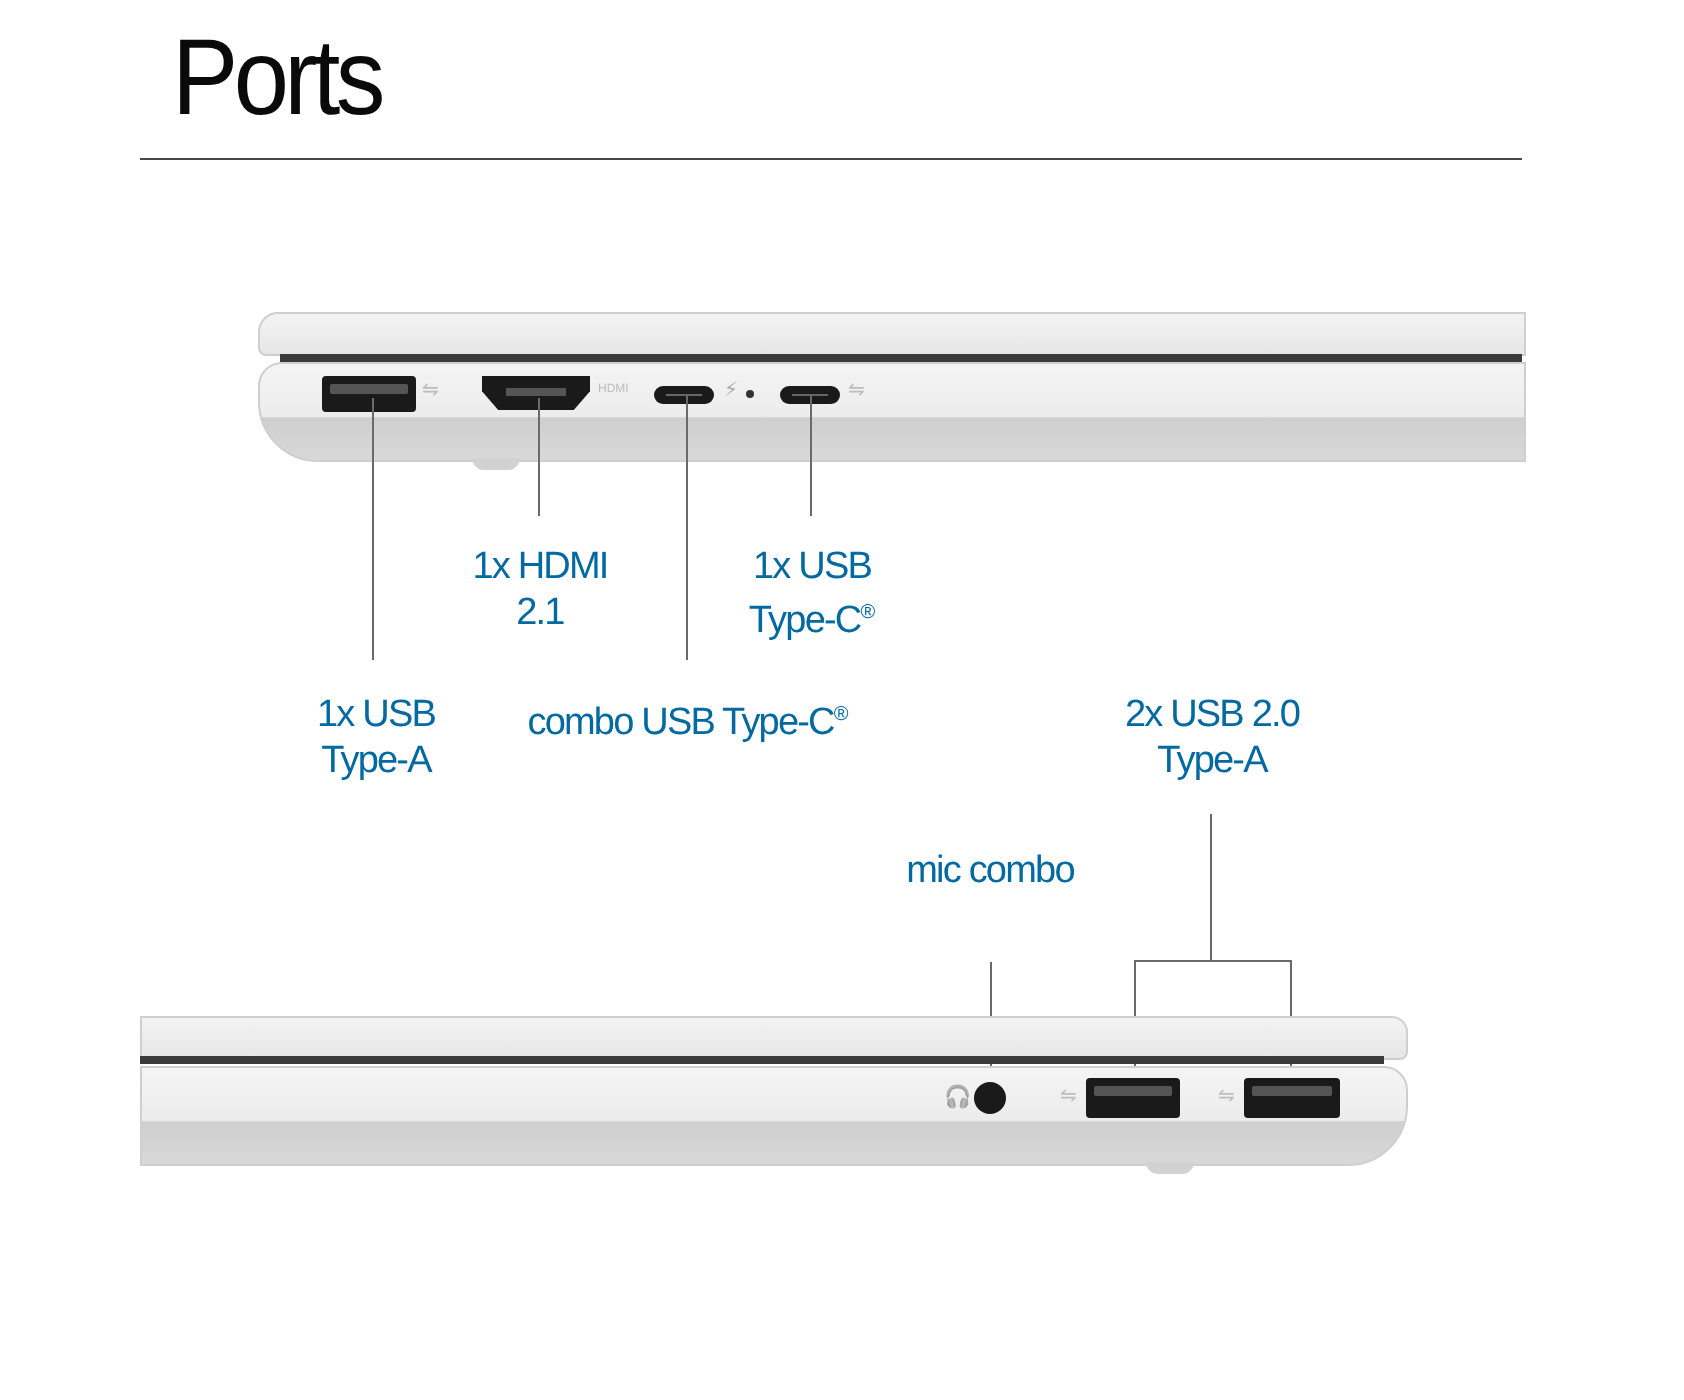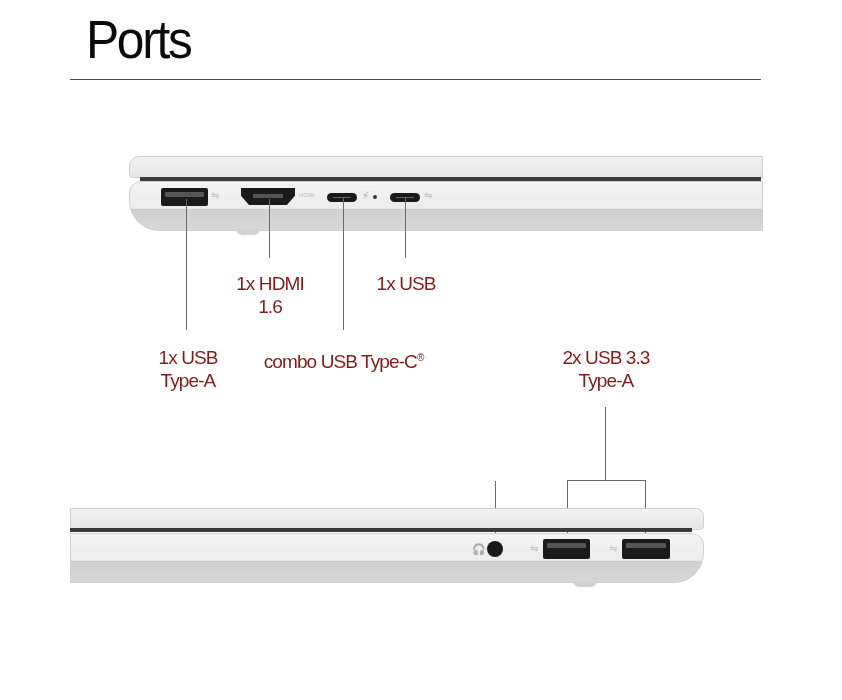--- a/index.html
+++ b/index.html
@@ -3,21 +3,21 @@
   <meta charset="utf-8">
   <style>
     html, body { margin: 0; padding: 0; background: #ffffff; }
     body { width: 842px; height: 700px; position: relative; overflow: hidden;
            font-family: "Liberation Sans", "DejaVu Sans", sans-serif; color: #111; }
     .title { position: absolute; left: 86px; top: 6px; font-size: 54px; letter-spacing: -2.5px;
              font-weight: 400; line-height: 66px; color: #0a0a0a; transform: scaleX(0.92); transform-origin: left; }
     .rule { position: absolute; left: 70px; top: 79px; width: 691px; height: 1px; background: #4a4a4a; }
 
     .label { position: absolute; text-align: center; font-size: 19px; line-height: 23px;
-             letter-spacing: -0.9px; color: #7f1d1d; white-space: nowrap; }
+             letter-spacing: -0.9px; color: #0369a1; white-space: nowrap; }
     .label sup { font-size: 10px; vertical-align: 7px; letter-spacing: 0; }
     .line { position: absolute; background: #6a6a6a; width: 1px; }
     .hline { position: absolute; background: #6a6a6a; height: 1px; }
 
     
     .lid { position: absolute; background: linear-gradient(#f3f3f3, #e6e6e6); border: 1px solid #cfcfcf; }
     .hinge { position: absolute; background: #3a3a3a; }
     .base { position: absolute; background: linear-gradient(#f4f4f4 0%, #ececec 55%, #cfcfcf 56%, #d8d8d8 100%); border: 1px solid #cfcfcf; }
     .foot { position: absolute; background: #d2d2d2; border-radius: 0 0 8px 8px; }
 
@@ -58,38 +58,40 @@
   <span class="glyph" style="left:424px; top:191px;">⇋</span>
 </div>
 
 <div class="line" style="left:186px; top:199px; height:131px;"></div>
 <div class="line" style="left:269px; top:199px; height:59px;"></div>
 <div class="line" style="left:343px; top:198px; height:132px;"></div>
 <div class="line" style="left:405px; top:198px; height:60px;"></div>
 
 <div class="label" style="left:228px; top:272px; width:84px;">
   <div>1x HDMI</div>
-  <div>1.6</div>
+  <div>2.1</div>
 </div>
 <div class="label" style="left:360px; top:272px; width:92px;">
   <div>1x USB</div>
+  <div><span>Type-C</span><sup>®</sup></div>
 </div>
 <div class="label" style="left:148px; top:346px; width:80px;">
   <div>1x USB</div>
   <div>Type-A</div>
 </div>
 <div class="label" style="left:254px; top:346px; width:180px;">
   <div><span>combo USB Type-C</span><sup>®</sup></div>
 </div>
 
 <div class="label" style="left:546px; top:346px; width:120px;">
-  <div>2x USB 3.3</div>
+  <div>2x USB 2.0</div>
   <div>Type-A</div>
 </div>
 <div class="label" style="left:420px; top:424px; width:150px;">
+  <div>mic combo</div>
 </div>
 
 <div class="line" style="left:605px; top:407px; height:73px;"></div>
 <div class="hline" style="left:567px; top:480px; width:79px;"></div>
 <div class="line" style="left:567px; top:480px; height:69px;"></div>
 <div class="line" style="left:645px; top:480px; height:69px;"></div>
 <div class="line" style="left:495px; top:481px; height:68px;"></div>
 
 <div>
   <div class="lid" style="left:70px; top:508px; width:632px; height:20px; border-radius:0 8px 4px 0;"></div>

